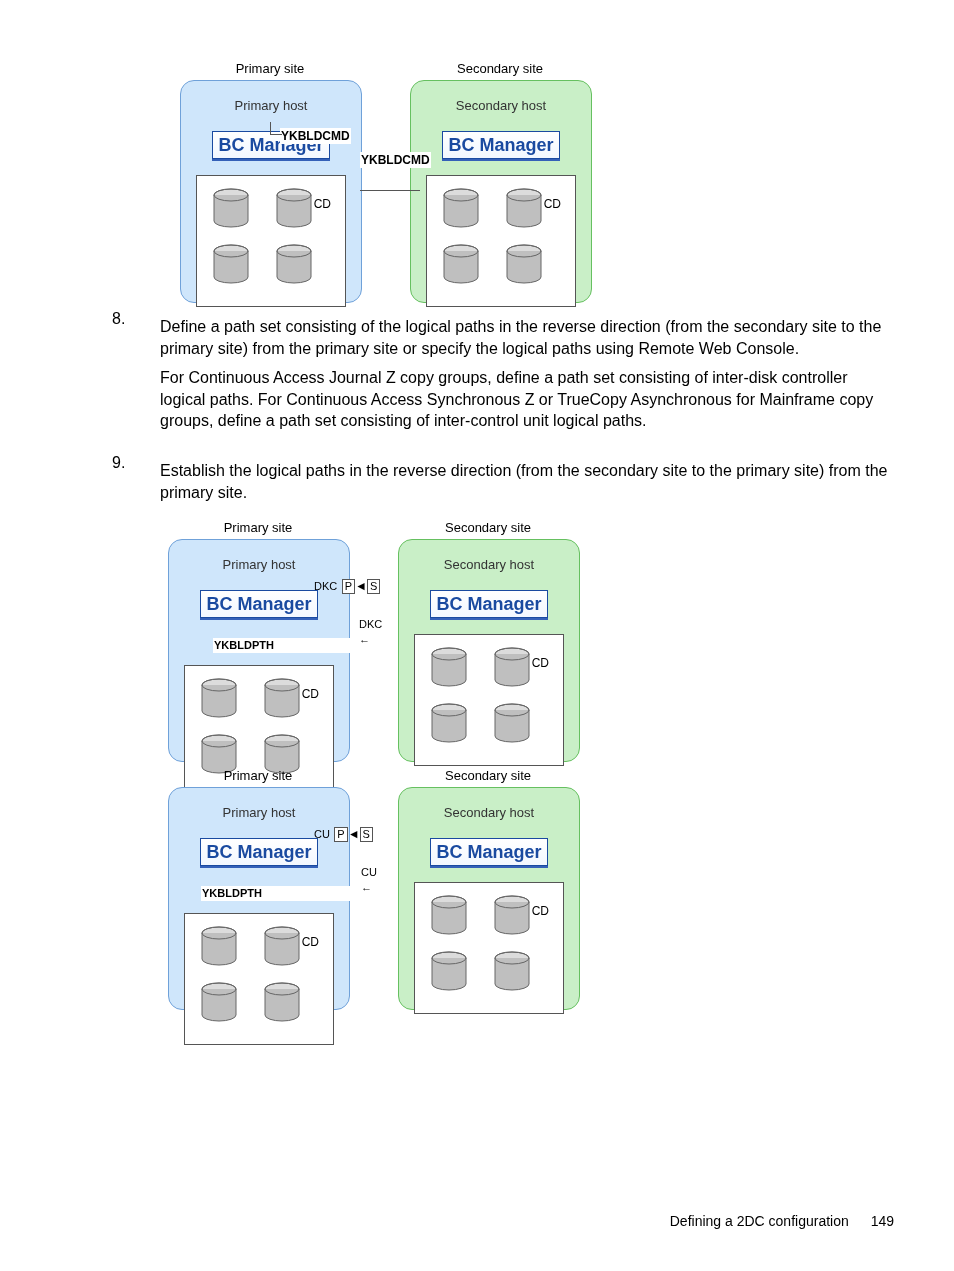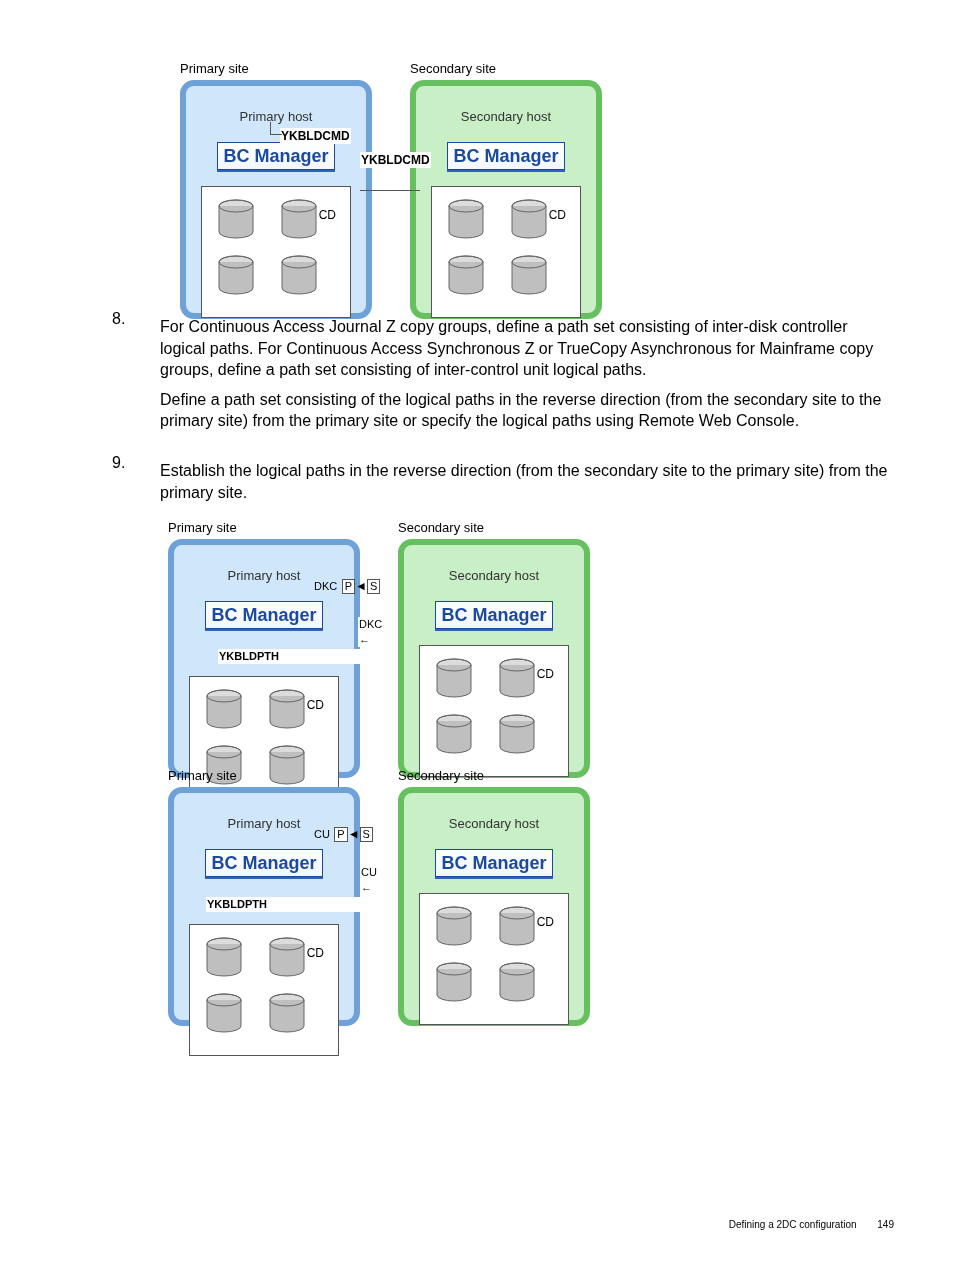--- a/index.html
+++ b/index.html
@@ -5,28 +5,28 @@
 html,body{margin:0;padding:0;font-family:"Helvetica Neue",Helvetica,Arial,sans-serif;font-size:16px;line-height:1.35;color:#000;background:#fff}
 .page{width:954px;height:1271px;position:relative;box-sizing:border-box}
 .content{position:absolute;left:100px;right:60px;top:60px}
 .diagram{margin-bottom:18px}
 .ol-item{display:flex;margin:12px 0 8px 0}
 .ol-num{width:48px;flex:none;text-align:left;padding-left:12px}
 .ol-body{flex:1}
 .para{margin:8px 0}
 .indent{margin-left:48px}
 a.link{color:#0066cc;text-decoration:none}
-.footer{position:absolute;right:60px;bottom:40px;font-size:10px}
+.footer{position:absolute;right:60px;bottom:40px;font-size:14px}
 .pagenum{margin-left:18px}
 
 .dg{position:relative;margin-left:80px;width:420px;height:230px;font-family:Arial,sans-serif}
-.sitelbl{position:absolute;top:0;font-size:13px;text-align:left;width:180px}
+.sitelbl{position:absolute;top:0;font-size:13px;text-align:center;width:180px}
 .siteL{left:0}
 .siteR{left:230px}
-.sitebox{position:absolute;top:20px;border:6px solid #be185d;border-radius:14px;padding-top:22px;width:180px;height:205px}
+.sitebox{position:absolute;top:20px;border:1px solid #be185d;border-radius:14px;padding-top:16px;width:180px;height:205px}
 .sb-blue{background:#cfe6fb;border-color:#6fa1d9;left:0}
 .sb-green{background:#c9efc7;border-color:#66c060;left:230px}
 .hostlbl{text-align:center;font-size:13px;color:#333;margin-bottom:2px}
 .bcmgr{margin:16px auto;width:108px;border:1px solid #1a4aa0;background:linear-gradient(#fff,#f2f7ff);font-weight:bold;font-size:18px;text-align:center;color:#1a4aa0;padding:1px 4px;position:relative;box-shadow:0 2px 0 #3460b8}
 .storage{margin:16px auto 0;width:148px;height:130px;border:1px solid #555;background:#fff;position:relative}
 .cdlbl{position:absolute;top:20px;right:14px;font-size:12px}
 .disk{position:absolute;width:38px;height:40px}
 .disk svg{width:100%;height:100%}
 .d1{left:15px;top:12px}.d2{left:78px;top:12px}.d3{left:15px;top:68px}.d4{left:78px;top:68px}
 .midlbl{position:absolute;font-size:12px;font-weight:bold;background:#fff;padding:0 1px}
@@ -104,22 +104,22 @@
 
   <div class="line" style="left:90px;top:62px;width:1px;height:12px"></div>
   <div class="line" style="left:90px;top:74px;width:12px;height:1px"></div>
   <div class="line" style="left:180px;top:130px;width:60px;height:1px"></div>
  </div>
 </div>
 
 <div class="ol-item">
   <div class="ol-num">8.</div>
   <div class="ol-body">
+    <div class="para">Define a path set consisting of the logical paths in the reverse direction (from the secondary site to the primary site) from the primary site or specify the logical paths using Remote Web Console.</div>
     <div class="para">For Continuous Access Journal Z copy groups, define a path set consisting of inter-disk controller logical paths. For Continuous Access Synchronous Z or TrueCopy Asynchronous for Mainframe copy groups, define a path set consisting of inter-control unit logical paths.</div>
-    <div class="para">Define a path set consisting of the logical paths in the reverse direction (from the secondary site to the primary site) from the primary site or specify the logical paths using Remote Web Console.</div>
   </div>
 </div>
 
 <div class="ol-item">
   <div class="ol-num">9.</div>
   <div class="ol-body">
     <div class="para">Establish the logical paths in the reverse direction (from the secondary site to the primary site) from the primary site.</div>
   </div>
 </div>
 

